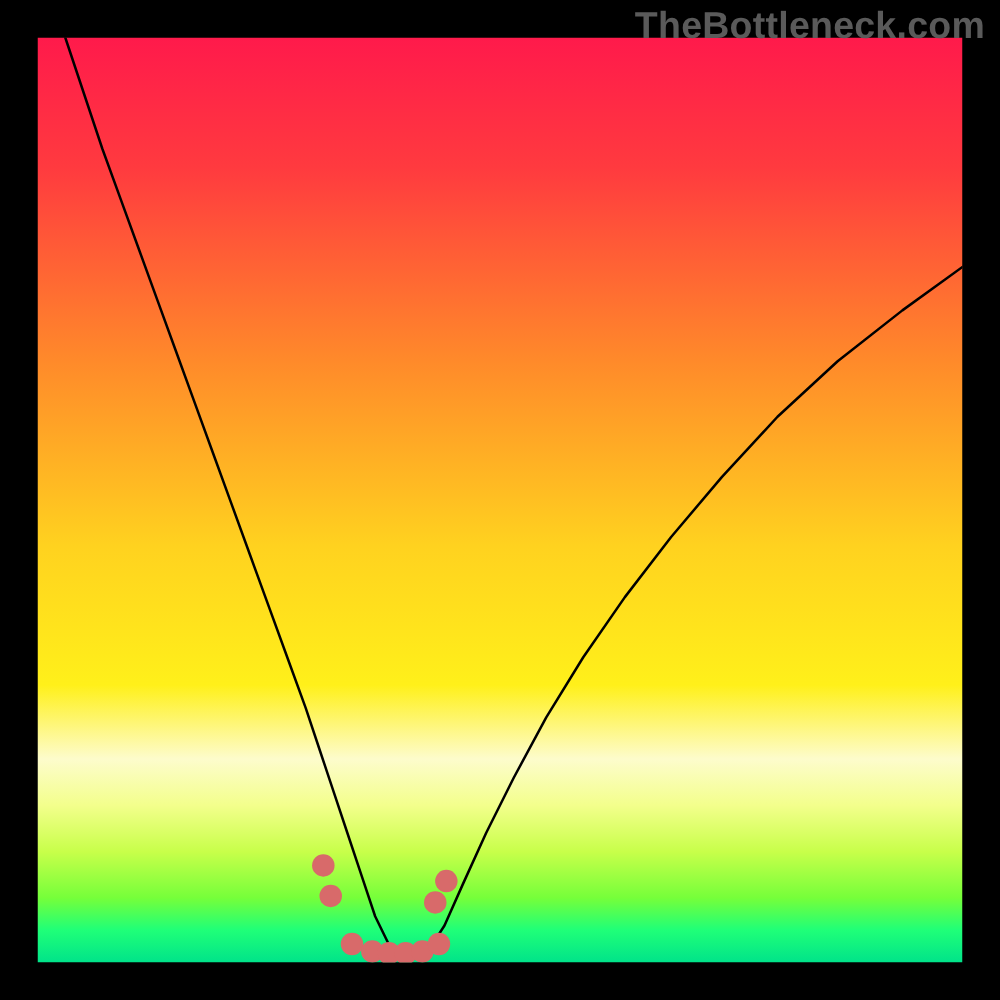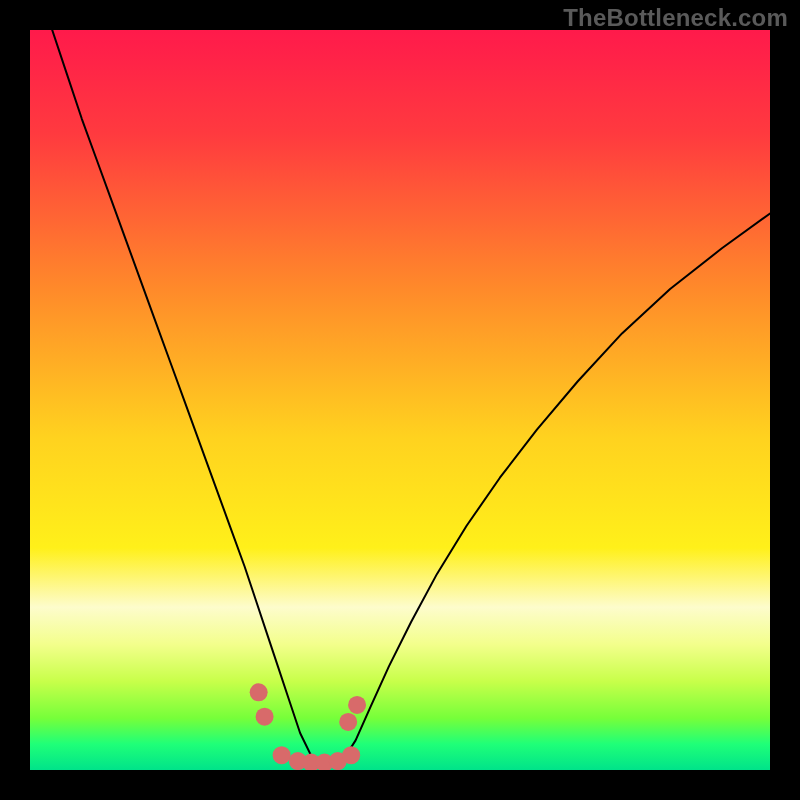--- a/index.html
+++ b/index.html
@@ -14,21 +14,21 @@
   .frame {
     position: relative;
     width: 800px;
     height: 800px;
     background: #000;
   }
   .watermark {
     position: absolute;
     top: 4px;
     right: 12px;
-    font-size: 24px;
+    font-size: 30px;
     font-weight: 600;
     color: #5a5a5a;
     letter-spacing: 0.2px;
     z-index: 10;
   }
   .plot {
     position: absolute;
     left: 30px;
     top: 30px;
     width: 740px;

